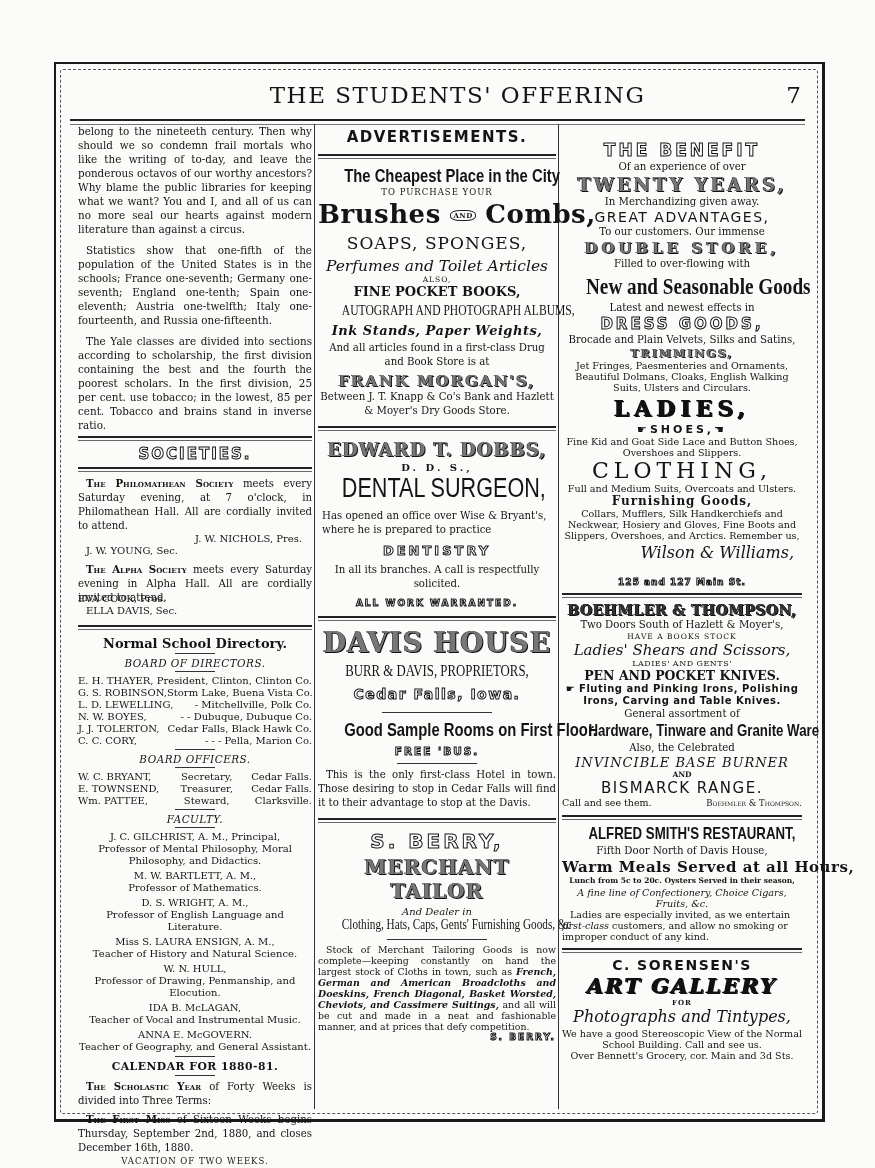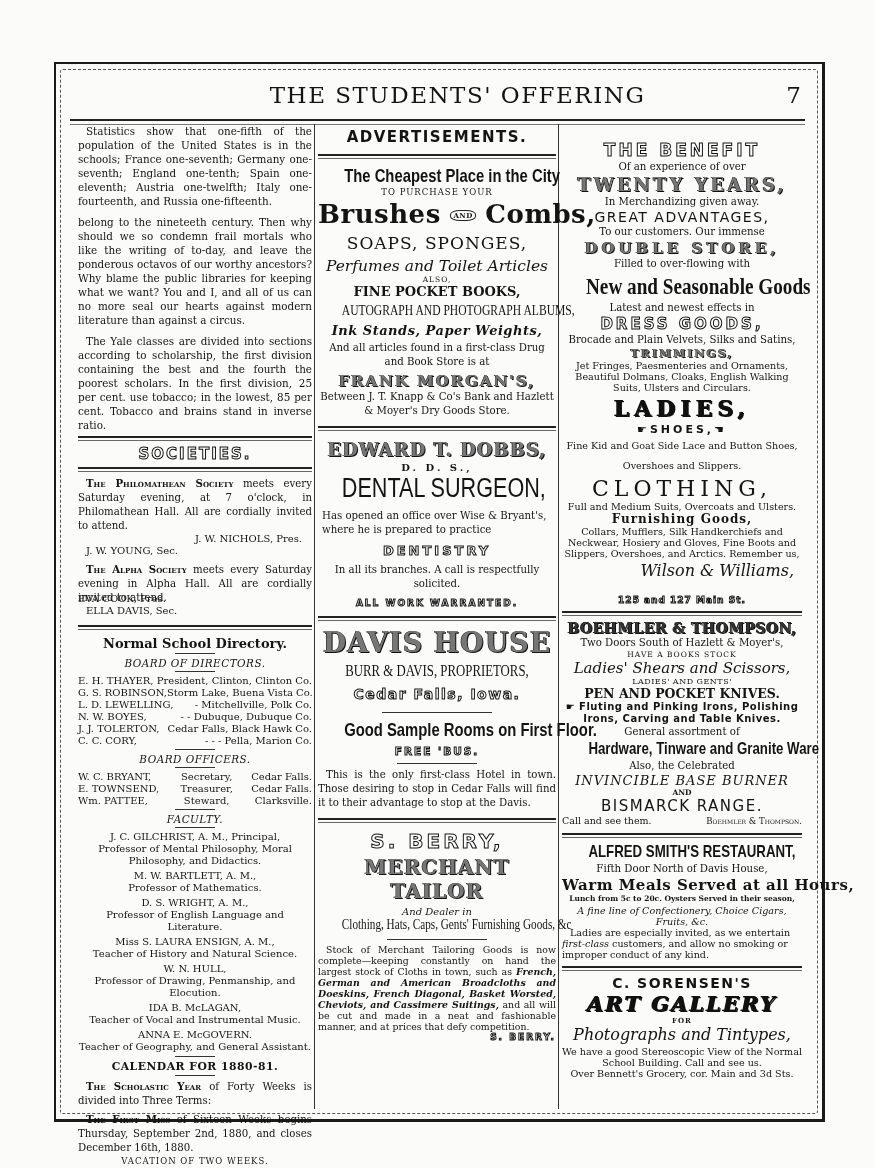--- a/index.html
+++ b/index.html
@@ -86,22 +86,22 @@
 <div class="masthead">
   <div class="title">THE STUDENTS' OFFERING</div>
   <div class="pageno">7</div>
 </div>
 <div class="mast-rule"></div>
 
 <div class="vrule" style="left:314px"></div>
 <div class="vrule" style="left:558px"></div>
 
 <div class="col col1">
+  <p class="body-p">belong to the nineteeth century. Then why should we so condemn frail mortals who like the writing of to-day, and leave the ponderous octavos of our worthy ancestors? Why blame the public libraries for keeping what we want? You and I, and all of us can no more seal our hearts against modern literature than against a circus.</p>
   <p class="body-p indent">Statistics show that one-fifth of the population of the United States is in the schools; France one-seventh; Germany one-seventh; England one-tenth; Spain one-eleventh; Austria one-twelfth; Italy one-fourteenth, and Russia one-fifteenth.</p>
-  <p class="body-p">belong to the nineteeth century. Then why should we so condemn frail mortals who like the writing of to-day, and leave the ponderous octavos of our worthy ancestors? Why blame the public libraries for keeping what we want? You and I, and all of us can no more seal our hearts against modern literature than against a circus.</p>
   <p class="body-p indent" style="margin-bottom:3px">The Yale classes are divided into sections according to scholarship, the first division containing the best and the fourth the poorest scholars. In the first division, 25 per cent. use tobacco; in the lowest, 85 per cent. Tobacco and brains stand in inverse ratio.</p>
 
   <div class="rule2"></div>
   <div class="heading-outline" style="font-size:15px">SOCIETIES.</div>
   <div class="rule2"></div>
 
   <div class="small indent" style="text-align:justify">
     <span class="sc" style="font-weight:bold">The Philomathean Society</span><span> meets every Saturday evening, at 7 o'clock, in Philomathean Hall. All are cordially invited to attend.</span>
   </div>
   <div class="sig" style="text-align:right;padding-right:10px">J. W. NICHOLS, Pres.</div>
@@ -263,21 +263,21 @@
     <div class="heading-shadow" style="font-size:15px;letter-spacing:4px">DOUBLE STORE,</div>
     <div class="small center">Filled to over-flowing with</div>
     <div class="condensed-thin" style="font-size:24px;font-family:'Liberation Serif',serif;font-weight:bold;line-height:30px">New and Seasonable Goods</div>
     <div class="small center">Latest and newest effects in</div>
     <div class="heading-outline" style="font-size:15px;letter-spacing:3px">DRESS GOODS,</div>
     <div class="small center">Brocade and Plain Velvets, Silks and Satins,</div>
     <div class="heading-shadow" style="font-size:11px;letter-spacing:2px">TRIMMINGS,</div>
     <div class="center" style="font-size:9.6px;line-height:11px">Jet Fringes, Paesmenteries and Ornaments, Beautiful Dolmans, Cloaks, English Walking Suits, Ulsters and Circulars.</div>
     <div class="heading-shadow" style="font-size:22px;letter-spacing:5px;color:#111;margin-top:2px">LADIES,</div>
     <div class="center" style="font-family:'DejaVu Sans',sans-serif;font-weight:bold;font-size:11px;letter-spacing:3px;margin-top:2px">☛SHOES,☚</div>
-    <div class="center" style="font-size:9.6px;line-height:20px">Fine Kid and Goat Side Lace and Button Shoes, Overshoes and Slippers.</div>
+    <div class="center" style="font-size:9.6px;line-height:11px">Fine Kid and Goat Side Lace and Button Shoes, Overshoes and Slippers.</div>
     <div class="wide" style="font-size:22px;letter-spacing:5px;font-family:'DejaVu Serif',serif">CLOTHING,</div>
     <div class="center" style="font-size:9.6px;line-height:11px">Full and Medium Suits, Overcoats and Ulsters.</div>
     <div class="center" style="font-weight:bold;font-size:12px;letter-spacing:1px">Furnishing Goods,</div>
     <div class="center" style="font-size:9.6px;line-height:11px">Collars, Mufflers, Silk Handkerchiefs and Neckwear, Hosiery and Gloves, Fine Boots and Slippers, Overshoes, and Arctics. Remember us,</div>
     <div class="script" style="font-size:16px;text-align:right;padding-right:8px;margin-top:2px">Wilson &amp; Williams,</div>
     <div class="heading-outline" style="font-size:9px;letter-spacing:1px;margin-top:15px">125 and 127 Main St.</div>
   </div>
   <div class="rule2" style="margin-top:6px"></div>
 
   <div>

